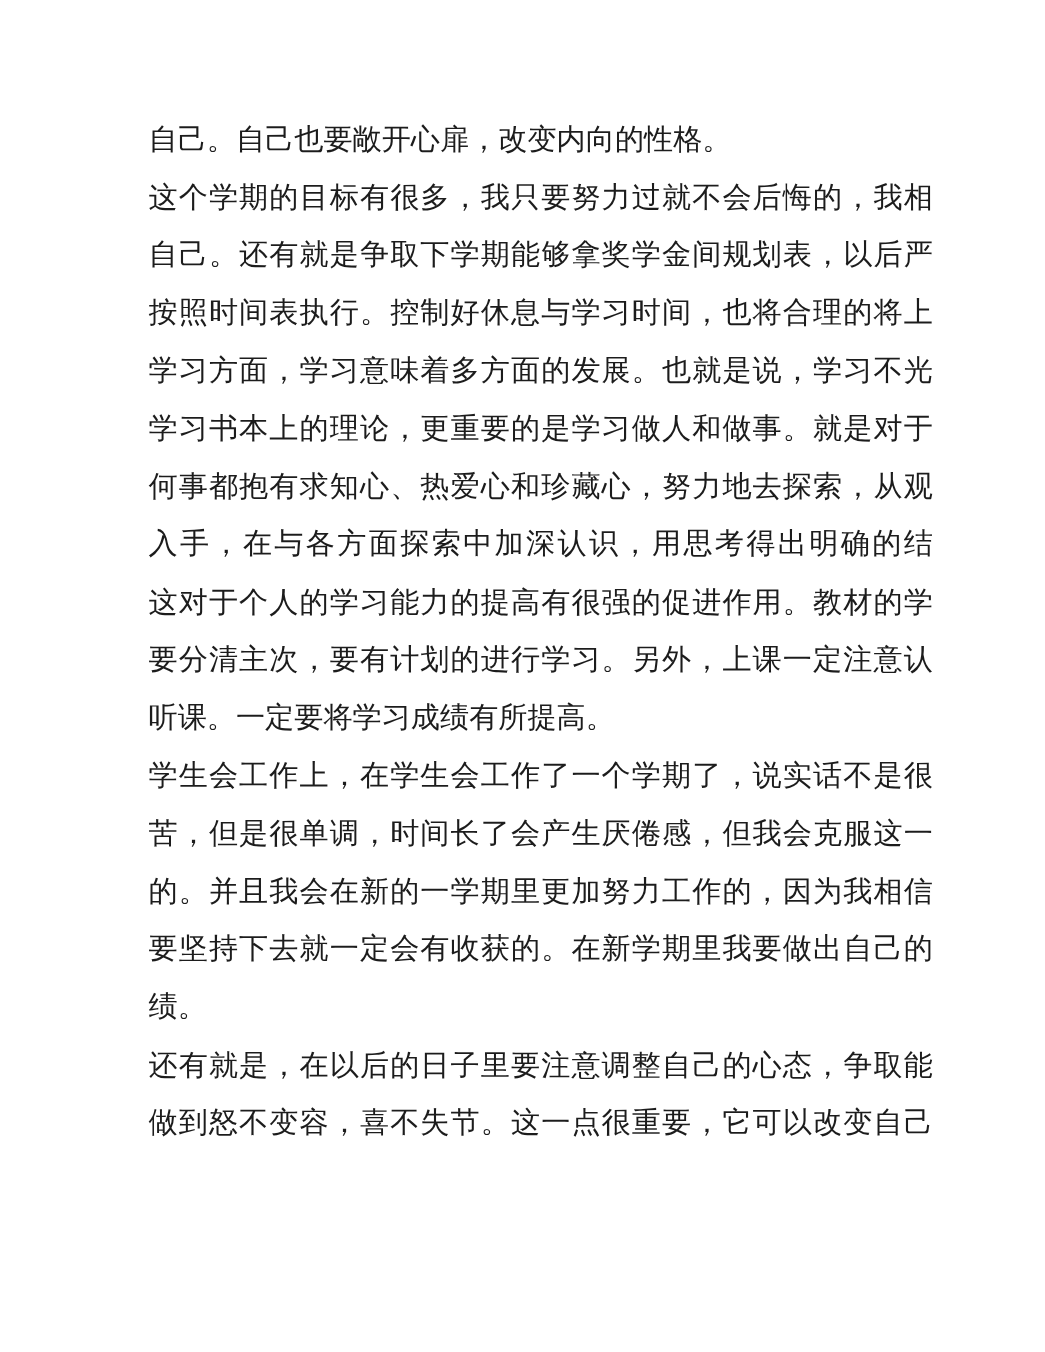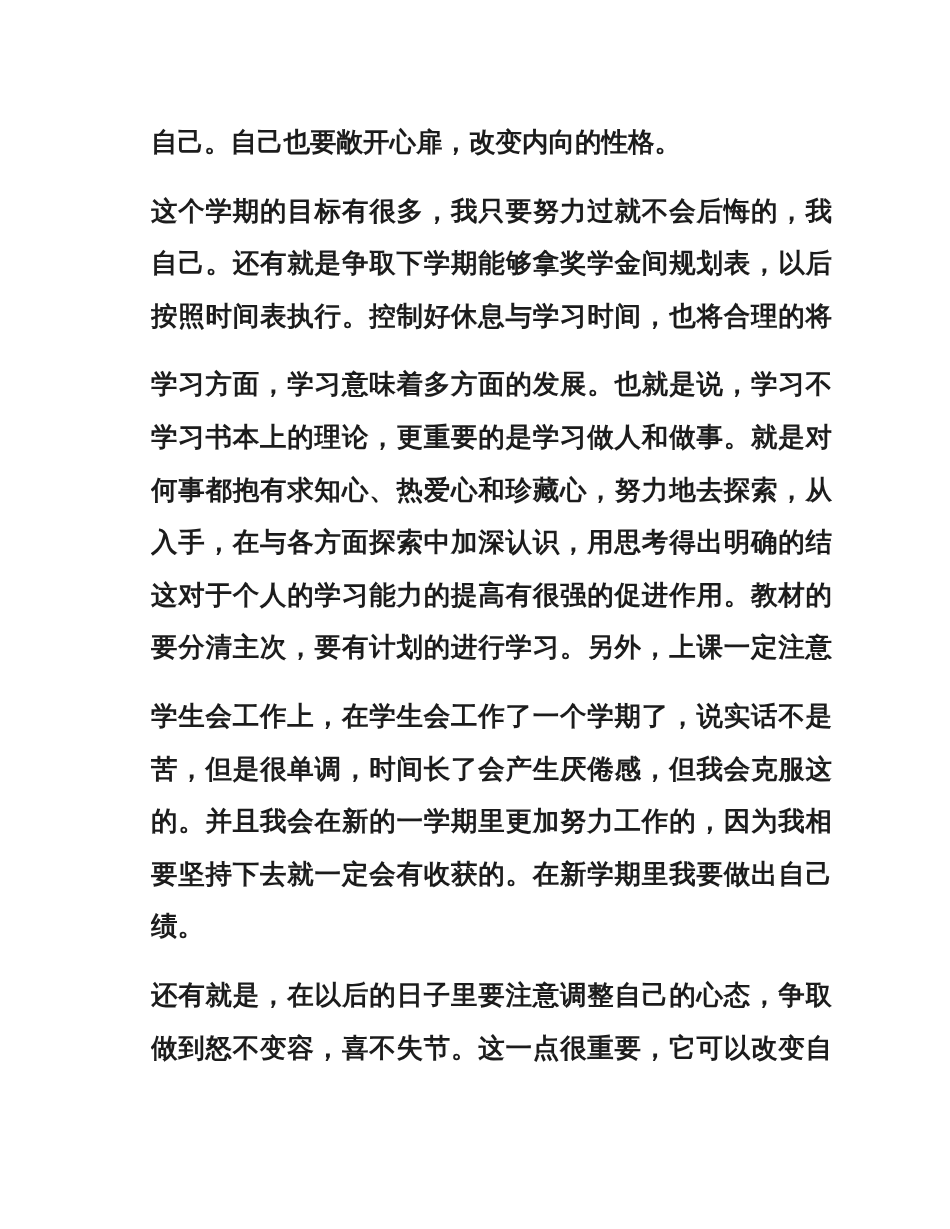--- a/index.html
+++ b/index.html
@@ -14,23 +14,22 @@
     background: #ffffff;
     overflow: hidden;
   }
   .content {
     position: absolute;
     left: 135px;
     top: 100px;
     width: 713px;
   }
   .paragraph {
-    margin: 16px;
+    margin: 0;
     padding: 0;
-    font-weight: bold;
   }
   .line {
     font-family: "Liberation Serif", "DejaVu Serif", serif;
     font-size: 26.5px;
     color: #1c1c1c;
     line-height: 52.6px;
     height: 52.6px;
     text-align: justify;
     text-align-last: justify;
     overflow: hidden;
@@ -52,20 +51,21 @@
         <div class="line">自己。还有就是争取下学期能够拿奖学金间规划表，以后严格</div>
         <div class="line">按照时间表执行。控制好休息与学习时间，也将合理的将上网</div>
       </div>
       <div class="paragraph">
         <div class="line">学习方面，学习意味着多方面的发展。也就是说，学习不光是</div>
         <div class="line">学习书本上的理论，更重要的是学习做人和做事。就是对于任</div>
         <div class="line">何事都抱有求知心、热爱心和珍藏心，努力地去探索，从观察</div>
         <div class="line">入手，在与各方面探索中加深认识，用思考得出明确的结论，</div>
         <div class="line">这对于个人的学习能力的提高有很强的促进作用。教材的学习</div>
         <div class="line">要分清主次，要有计划的进行学习。另外，上课一定注意认真</div>
+        <div class="line para-end">听课。一定要将学习成绩有所提高。</div>
       </div>
       <div class="paragraph">
         <div class="line">学生会工作上，在学生会工作了一个学期了，说实话不是很辛</div>
         <div class="line">苦，但是很单调，时间长了会产生厌倦感，但我会克服这一点</div>
         <div class="line">的。并且我会在新的一学期里更加努力工作的，因为我相信只</div>
         <div class="line">要坚持下去就一定会有收获的。在新学期里我要做出自己的成</div>
         <div class="line para-end">绩。</div>
       </div>
       <div class="paragraph">
         <div class="line">还有就是，在以后的日子里要注意调整自己的心态，争取能够</div>

